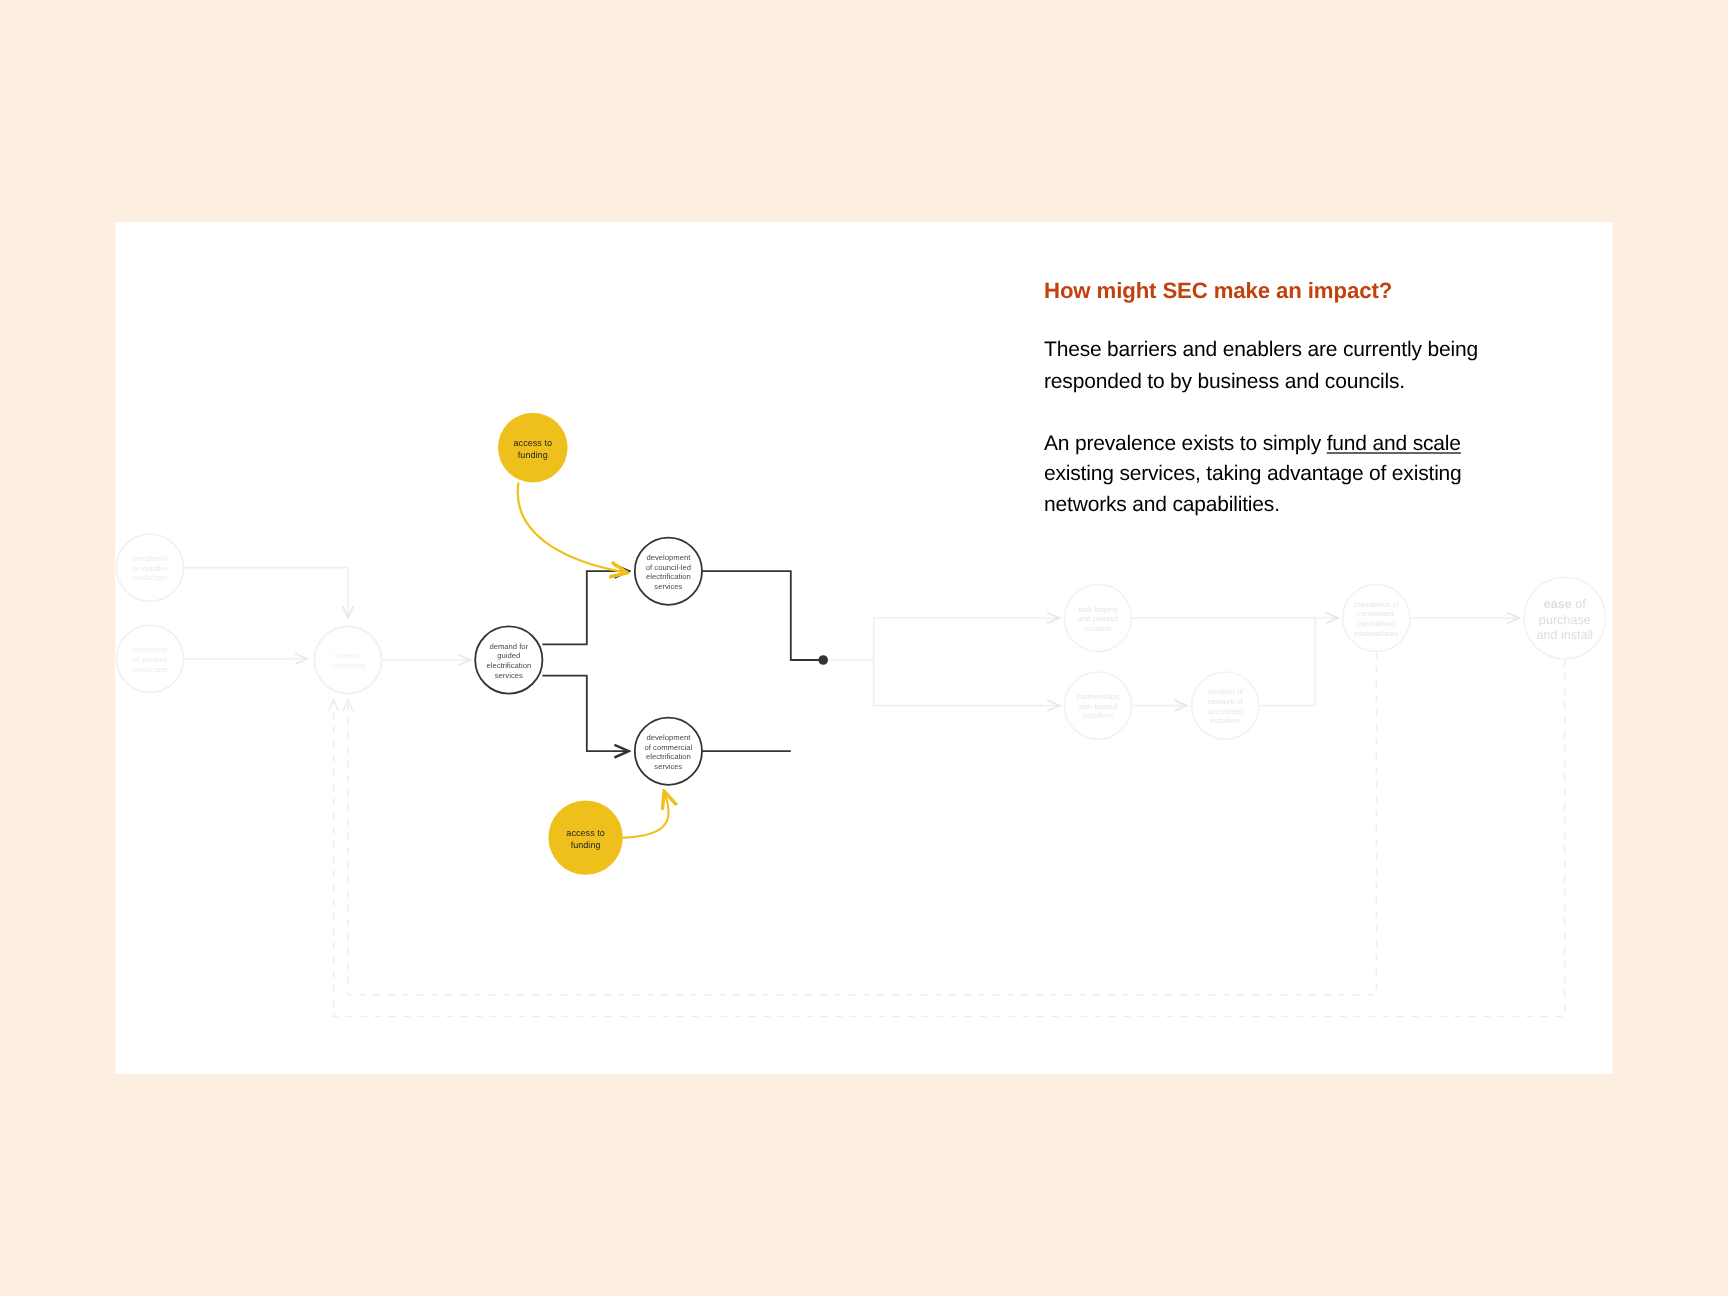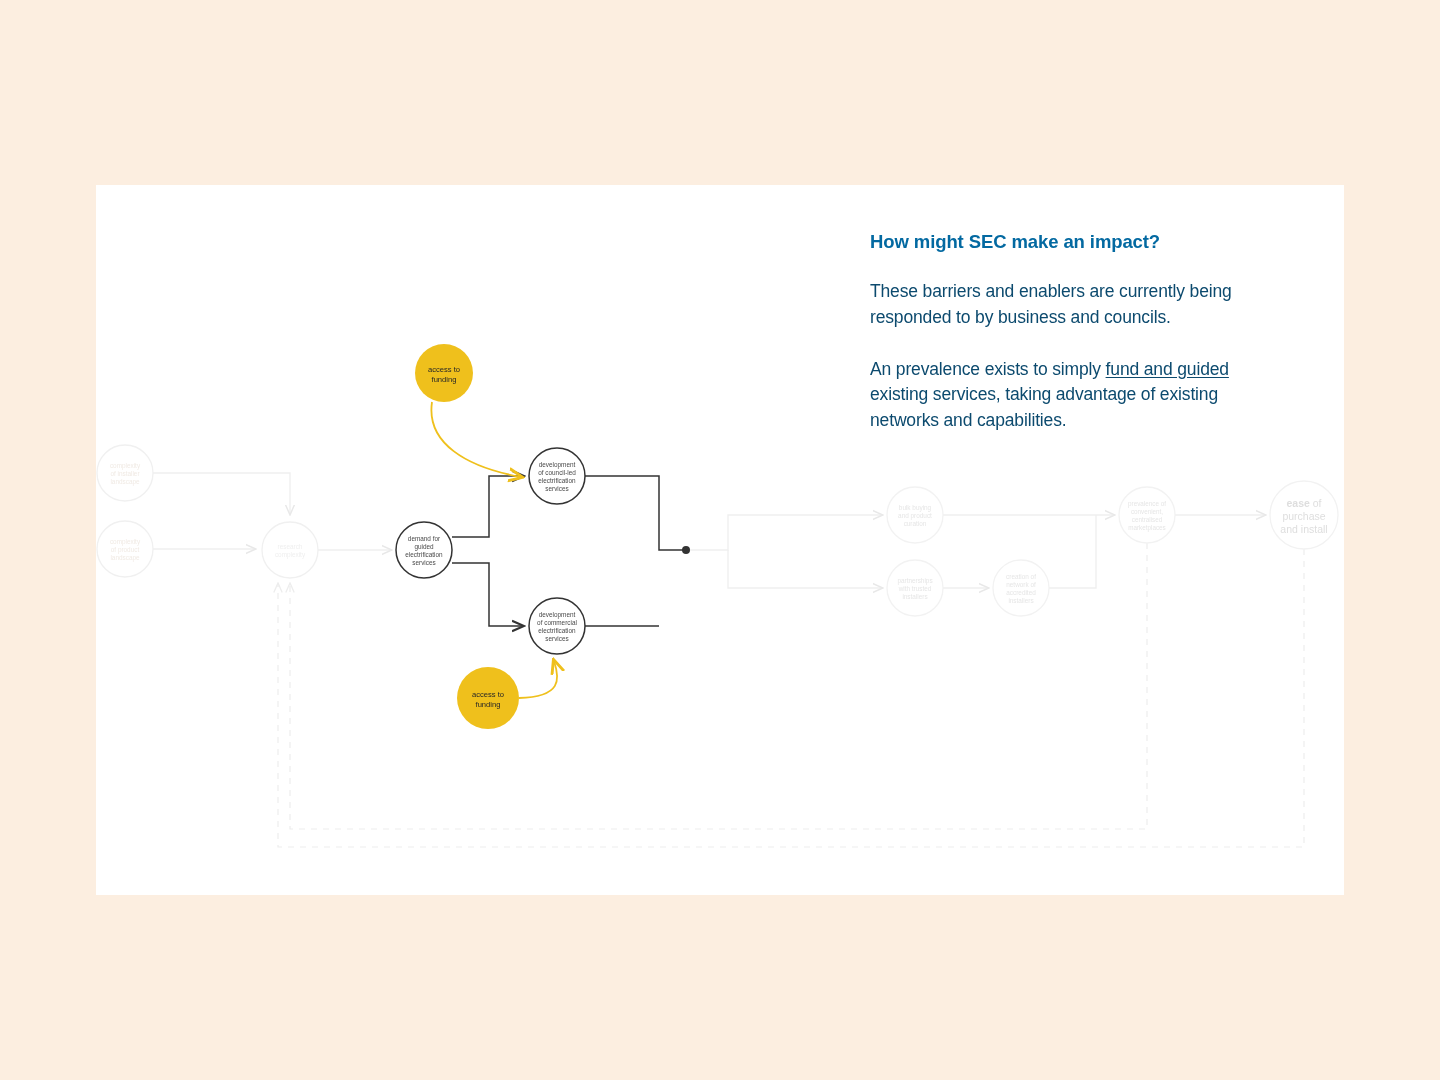--- a/index.html
+++ b/index.html
@@ -15,25 +15,25 @@
     position:absolute;left:96px;top:185px;
     width:1248px;height:710px;
     background:#ffffff;
   }
 
   
   .textcol{
     position:absolute;left:774px;top:45px;width:400px;
   }
   .hdr{
-    font-size:18.5px;font-weight:bold;color:#0369a1;
+    font-size:18.5px;font-weight:bold;color:#c2410c;
     letter-spacing:-0.1px;margin:0 0 26px 0;line-height:1.25;
   }
   .para{
-    font-size:17.5px;color:#0c4a6e;line-height:1.47;
+    font-size:17.5px;color:#000000;line-height:1.47;
     margin:0 0 26px 0;letter-spacing:-0.15px;
   }
   .para:last-child{margin-bottom:0;}
   .uline{text-decoration:underline;text-underline-offset:2px;}
 
   
   .diagram{position:absolute;left:0;top:0;width:1248px;height:710px;}
   .diagram svg{display:block;}
 
   .nlabel{
@@ -141,17 +141,17 @@
 
           <circle cx="392" cy="513" r="31" fill="#EFC01C" stroke="none"></circle>
           <text class="nlabel" x="392" y="513" font-size="7.6" fill="#262626"><tspan x="392" dy="-3">access to</tspan><tspan x="392" dy="10">funding</tspan></text>
         </g>
       </svg>
     </div>
 
     <div class="textcol">
       <h1 class="hdr">How might SEC make an impact?</h1>
       <p class="para">These barriers and enablers are currently being responded to by business and councils.</p>
-      <p class="para"><span>An prevalence exists to simply </span><span class="uline">fund and guided</span><span> existing services, taking advantage of existing networks and capabilities.</span></p>
+      <p class="para"><span>An prevalence exists to simply </span><span class="uline">fund and scale</span><span> existing services, taking advantage of existing networks and capabilities.</span></p>
     </div>
 
   </div>
 </div>
 
 </body></html>

